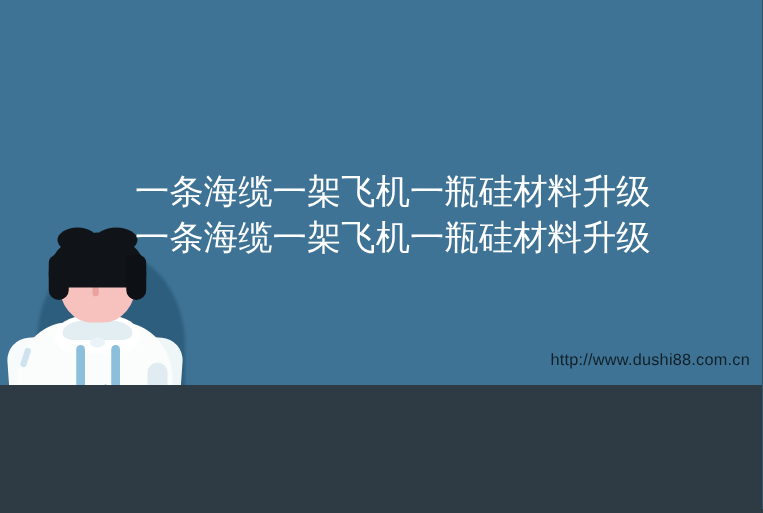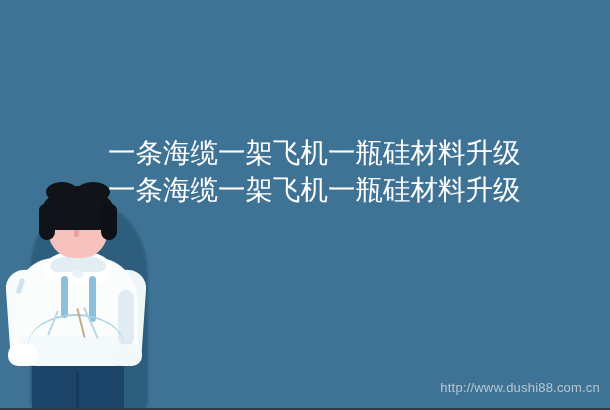--- a/index.html
+++ b/index.html
@@ -3,21 +3,21 @@
 <meta charset="utf-8">
 <style>
   html, body {
     margin: 0;
     padding: 0;
     background: #2f3b44;
   }
   #canvas {
     position: relative;
     width: 610px;
-    height: 408px;
+    height: 308px;
     overflow: hidden;
     background: #3e7395;
     font-family: "Liberation Sans", "DejaVu Sans", sans-serif;
   }
 
   
   .headline {
     position: absolute;
     left: 108px;
     top: 134px;
@@ -30,21 +30,21 @@
     white-space: nowrap;
     -webkit-font-smoothing: antialiased;
   }
   .headline .line { display: block; }
 
   
   .watermark {
     position: absolute;
     right: 10px;
     bottom: 13px;
-    color: #e5e5e5;
+    color: #000000;
     opacity: 0.72;
     font-size: 13px;
     letter-spacing: 0.2px;
     white-space: nowrap;
   }
 
   
   .figure {
     position: absolute;
     left: 6px;

